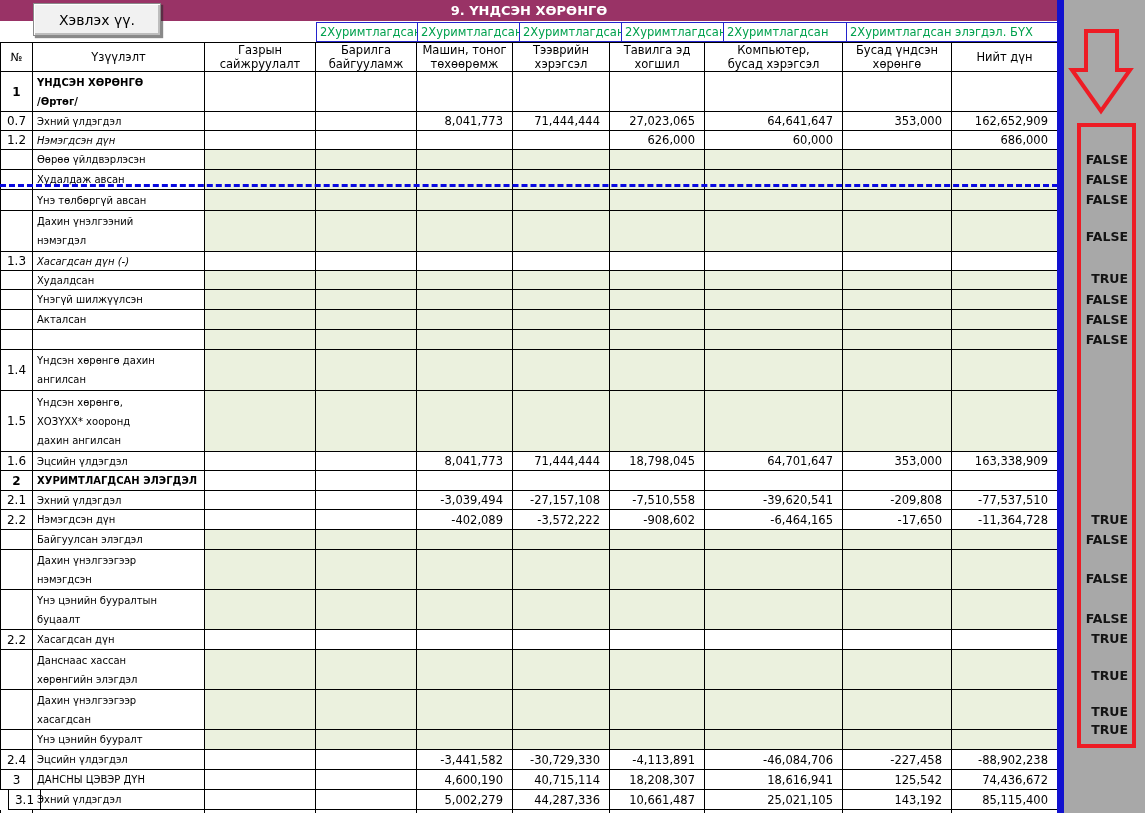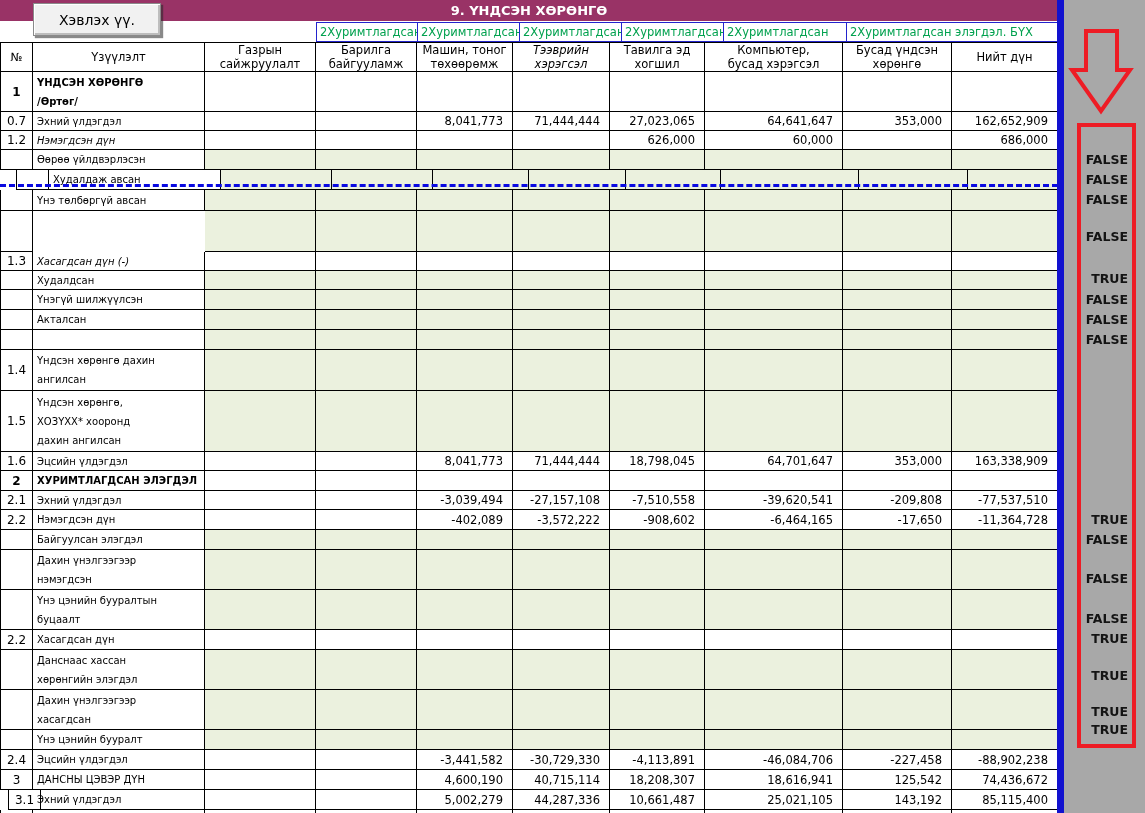--- a/index.html
+++ b/index.html
@@ -66,21 +66,21 @@
     </div>
   <div id="header-row">
       <div class="hcell first" style="left: 0px; width: 33px;">№</div>
       <div class="hcell" style="left: 33px; width: 172px;">Үзүүлэлт</div>
       <div class="hcell" style="left: 205px; width: 111px;">Газрын
 сайжруулалт</div>
       <div class="hcell" style="left: 316px; width: 101px;">Барилга
 байгууламж</div>
       <div class="hcell" style="left: 417px; width: 96px;">Машин, тоног
 төхөөрөмж</div>
-      <div class="hcell" style="left: 513px; width: 97px; font-style: italic;">Тээврийн
+      <div class="hcell" style="left: 513px; width: 97px;">Тээврийн
 хэрэгсэл</div>
       <div class="hcell" style="left: 610px; width: 95px;">Тавилга эд
 хогшил</div>
       <div class="hcell" style="left: 705px; width: 138px;">Компьютер,
 бусад хэрэгсэл</div>
       <div class="hcell" style="left: 843px; width: 109px;">Бусад үндсэн
 хөрөнгө</div>
       <div class="hcell" style="left: 952px; width: 106px;">Нийт дүн</div>
     </div>
   <div id="table-body">
@@ -126,21 +126,21 @@
         <div class="cell label" style="left: 33px; width: 172px;">Өөрөө үйлдвэрлэсэн</div>
         <div class="cell val green-bg" style="left: 205px; width: 111px;"></div>
         <div class="cell val green-bg" style="left: 316px; width: 101px;"></div>
         <div class="cell val green-bg" style="left: 417px; width: 96px;"></div>
         <div class="cell val green-bg" style="left: 513px; width: 97px;"></div>
         <div class="cell val green-bg" style="left: 610px; width: 95px;"></div>
         <div class="cell val green-bg" style="left: 705px; width: 138px;"></div>
         <div class="cell val green-bg" style="left: 843px; width: 109px;"></div>
         <div class="cell val green-bg" style="left: 952px; width: 106px;"></div>
       </div>
-      <div class="row" style="top: 170px; height: 20px; margin-left: 16px;">
+      <div class="row" style="top: 170px; height: 20px;">
         <div class="cell first num" style="left: 0px; width: 33px;"></div>
         <div class="cell label" style="left: 33px; width: 172px;">Худалдаж авсан</div>
         <div class="cell val green-bg" style="left: 205px; width: 111px;"></div>
         <div class="cell val green-bg" style="left: 316px; width: 101px;"></div>
         <div class="cell val green-bg" style="left: 417px; width: 96px;"></div>
         <div class="cell val green-bg" style="left: 513px; width: 97px;"></div>
         <div class="cell val green-bg" style="left: 610px; width: 95px;"></div>
         <div class="cell val green-bg" style="left: 705px; width: 138px;"></div>
         <div class="cell val green-bg" style="left: 843px; width: 109px;"></div>
         <div class="cell val green-bg" style="left: 952px; width: 106px;"></div>
@@ -152,20 +152,22 @@
         <div class="cell val green-bg" style="left: 316px; width: 101px;"></div>
         <div class="cell val green-bg" style="left: 417px; width: 96px;"></div>
         <div class="cell val green-bg" style="left: 513px; width: 97px;"></div>
         <div class="cell val green-bg" style="left: 610px; width: 95px;"></div>
         <div class="cell val green-bg" style="left: 705px; width: 138px;"></div>
         <div class="cell val green-bg" style="left: 843px; width: 109px;"></div>
         <div class="cell val green-bg" style="left: 952px; width: 106px;"></div>
       </div>
       <div class="row" style="top: 211px; height: 41px;">
         <div class="cell first num" style="left: 0px; width: 33px;"></div>
+        <div class="cell label" style="left: 33px; width: 172px;">Дахин үнэлгээний
+нэмэгдэл</div>
         <div class="cell val green-bg" style="left: 205px; width: 111px;"></div>
         <div class="cell val green-bg" style="left: 316px; width: 101px;"></div>
         <div class="cell val green-bg" style="left: 417px; width: 96px;"></div>
         <div class="cell val green-bg" style="left: 513px; width: 97px;"></div>
         <div class="cell val green-bg" style="left: 610px; width: 95px;"></div>
         <div class="cell val green-bg" style="left: 705px; width: 138px;"></div>
         <div class="cell val green-bg" style="left: 843px; width: 109px;"></div>
         <div class="cell val green-bg" style="left: 952px; width: 106px;"></div>
       </div>
       <div class="row" style="top: 252px; height: 19px;">

